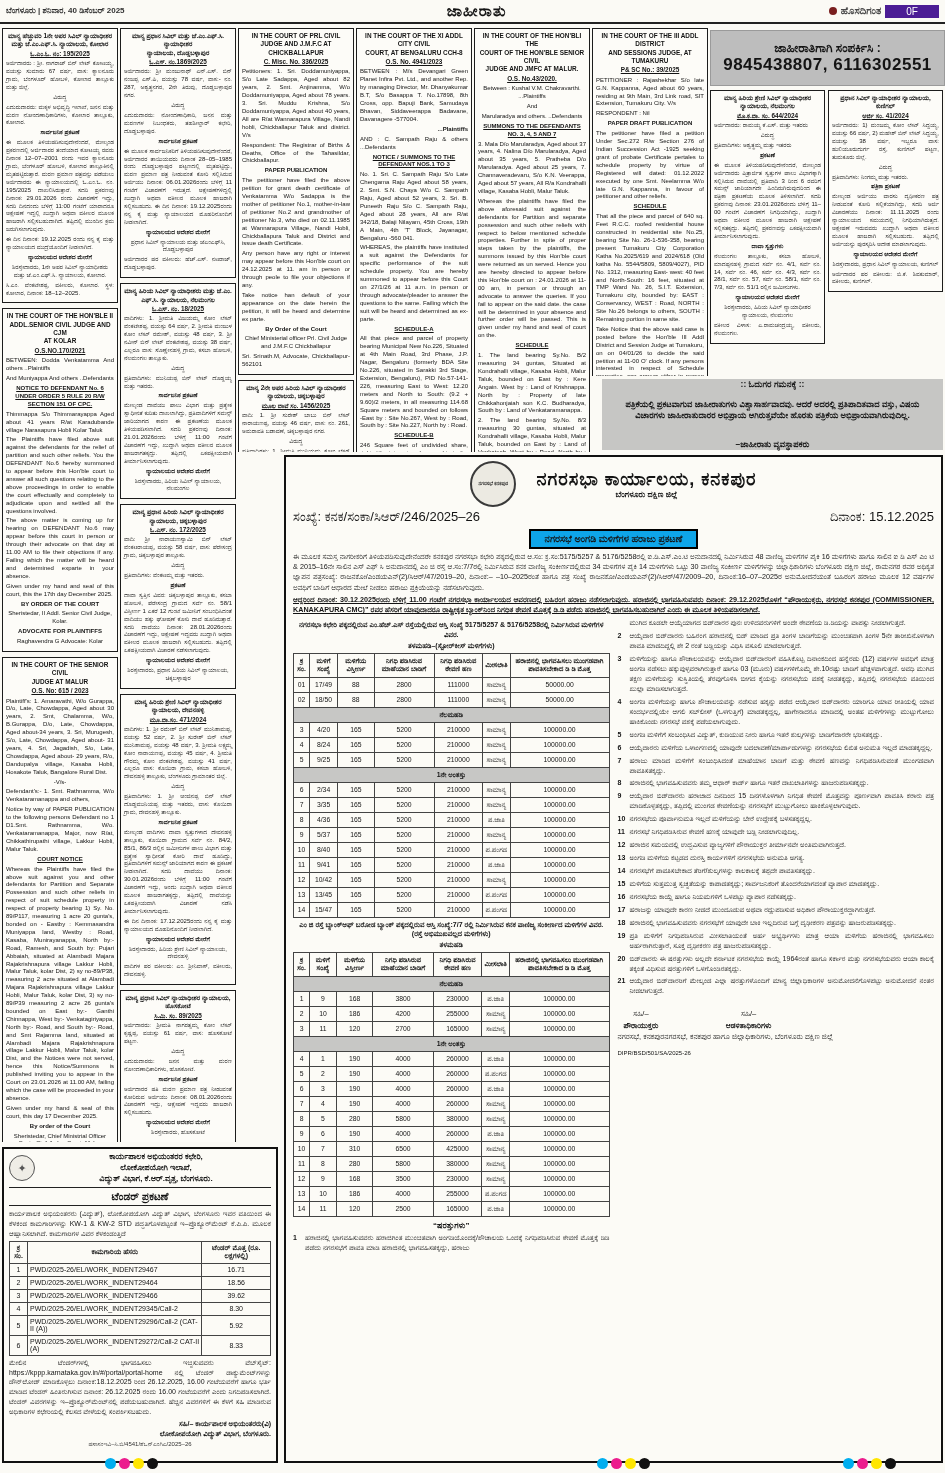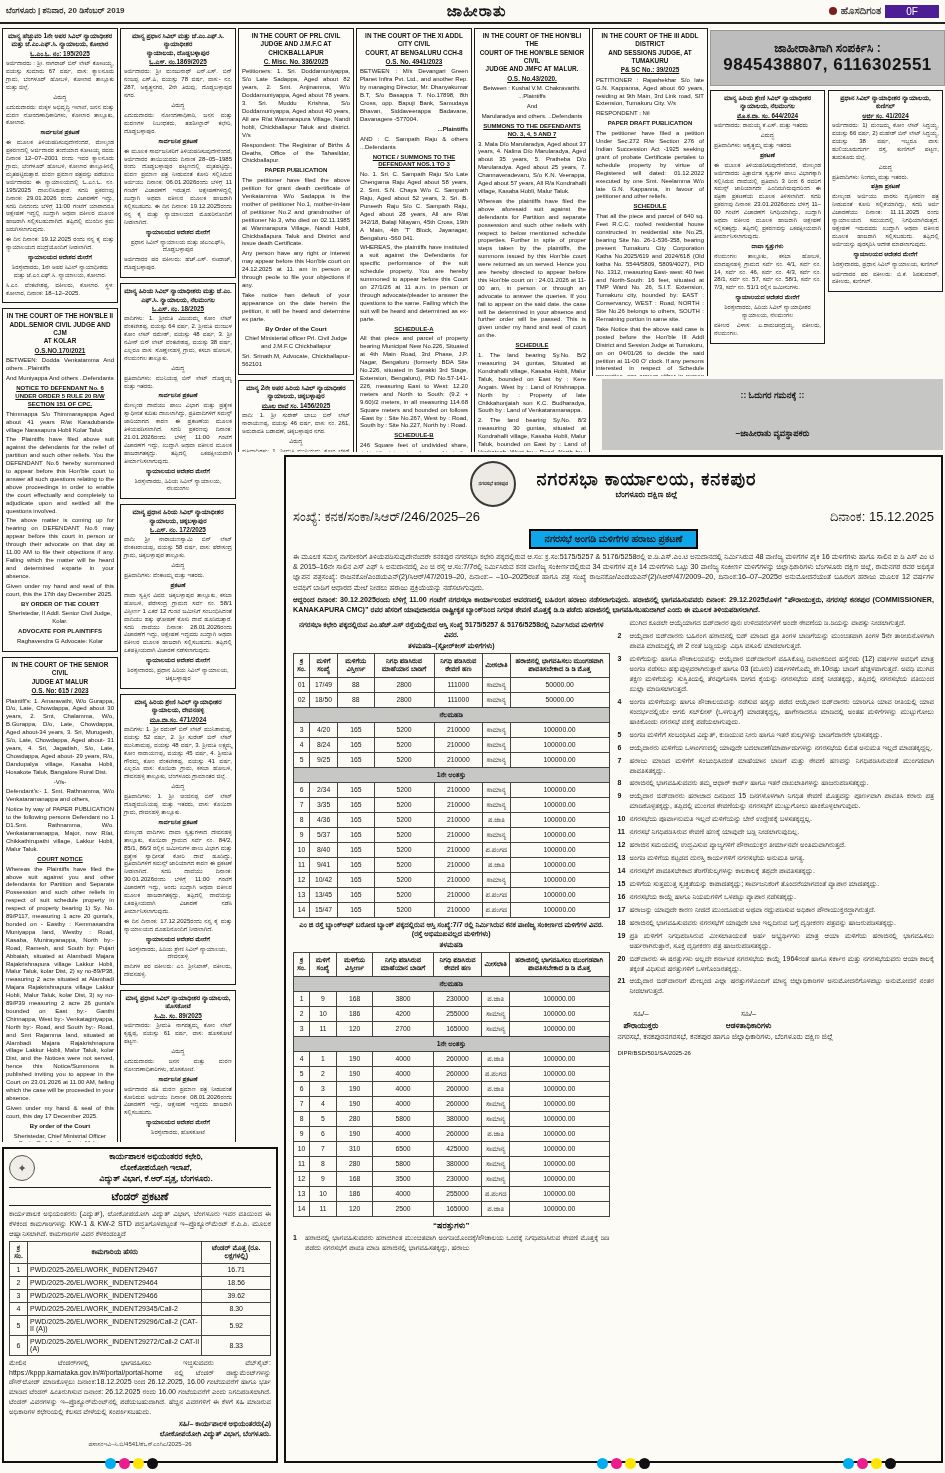--- a/index.html
+++ b/index.html
@@ -46,21 +46,21 @@
   .mn-head{display:flex;align-items:center;justify-content:center;gap:20px;}
   .seal{width:42px;height:42px;border:2px solid #3a3a3a;border-radius:50%;display:flex;align-items:center;
         justify-content:center;font-size:5px;font-weight:bold;text-align:center;background:#eceae2;line-height:1.1;flex:0 0 auto;}
   .mn-titles{text-align:center;}
   .mn-org{font-size:18px;font-weight:bold;letter-spacing:1px;}
   .mn-sub{font-size:8px;font-weight:bold;}
   .mn-refrow{display:flex;justify-content:space-between;font-size:13px;margin-top:2px;}
   .mn-barwrap{text-align:center;margin:3px 0;}
   .mn-bar{display:inline-block;border:2px solid #000;padding:2px 14px;font-weight:bold;font-size:9.5px;background:#0ea5e9;}
   .mn-para{font-size:7.2px;text-align:justify;line-height:1.42;margin:2px 0;}
-  .mn-para.b{font-weight:bold;}
+  .mn-para.b{font-weight:bold;text-decoration:underline;}
   .mn-cols{display:flex;gap:8px;margin-top:3px;}
   .mn-left,.mn-right{width:50%;box-sizing:border-box;}
   .cap{font-size:7px;font-weight:bold;text-align:center;line-height:1.35;margin:2px 0;}
   table.shop-table{width:100%;border-collapse:collapse;font-size:6.8px;margin:2px 0;}
   table.shop-table th,table.shop-table td{border:1px solid #444;padding:3px 2px;text-align:center;vertical-align:middle;}
   table.shop-table th{font-weight:bold;line-height:1.25;}
   tr.sec-row td{background:#c7c7c5;font-weight:bold;}
   .shara{text-align:center;font-weight:bold;font-size:8px;margin:4px 0 2px;}
   .cond{display:flex;gap:3px;font-size:7px;line-height:1.42;text-align:justify;margin-bottom:3px;}
   .cond-n{font-weight:bold;min-width:9px;flex:0 0 auto;}
@@ -86,21 +86,21 @@
   .regs{position:absolute;display:flex;gap:3px;}
   .regdot{width:11px;height:11px;border-radius:50%;display:inline-block;}
   .rg1{left:105px;top:1458px}.rg2{left:597px;top:1458px}.rg3{left:843px;top:1458px}
 </style>
 </head>
 <body>
 
 <div class="page">
 
   <div class="hdr">
-    <span class="hdr-left">ಬೆಂಗಳೂರು | ಶನಿವಾರ, 20 ಡಿಸೆಂಬರ್ 2019</span>
+    <span class="hdr-left">ಬೆಂಗಳೂರು | ಶನಿವಾರ, 40 ಡಿಸೆಂಬರ್ 2025</span>
     <span class="hdr-title">ಜಾಹೀರಾತು</span>
     <span class="hdr-right">
       <span class="brand-dot"></span>
       <span class="brand">ಹೊಸದಿಗಂತ</span>
       <span class="badge">0F</span>
     </span>
   </div>
 
   <div class="banner">
     <span class="banner-l1">ಜಾಹೀರಾತಿಗಾಗಿ ಸಂಪರ್ಕಿಸಿ :</span>
@@ -319,20 +319,21 @@
         <div class="para-cb">ಪತ್ರಿಕಾ ಪ್ರಕಟಣೆ</div>
         <div class="para-j">ಮೇಲ್ಕಂಡ ಅರ್ಜಿಯು ವಾರಸು ದೃಢೀಕರಣ ಪತ್ರ ನೀಡುವಂತೆ ಕೋರಿ ಸಲ್ಲಿಕೆಯಾಗಿದ್ದು, ಸದರಿ ಅರ್ಜಿ ವಿಚಾರಣೆಯು ದಿನಾಂಕ: 11.11.2025 ರಂದು ನ್ಯಾಯಾಲಯದ ಸಮಯದಲ್ಲಿ ನಿಗಧಿಯಾಗಿರುತ್ತದೆ. ಆಕ್ಷೇಪಣೆ ಇರುವವರು ಖುದ್ದಾಗಿ ಅಥವಾ ವಕೀಲರ ಮೂಲಕ ಹಾಜರಾಗಿ ಸಲ್ಲಿಸಬಹುದು. ತಪ್ಪಿದಲ್ಲಿ ಅರ್ಜಿಯನ್ನು ಪುರಸ್ಕರಿಸಿ ಆದೇಶ ಮಾಡಲಾಗುವುದು.</div>
         <div class="para-cb">ನ್ಯಾಯಾಲಯದ ಆದೇಶದ ಮೇರೆಗೆ</div>
         <div class="para-c">ಶಿರಸ್ತೇದಾರರು, ಪ್ರಧಾನ ಸಿವಿಲ್ ನ್ಯಾಯಾಲಯ, ಕುಣಿಗಲ್</div>
         <div class="para-j">ಅರ್ಜಿದಾರರ ಪರ ವಕೀಲರು: ಬಿ.ಕೆ. ಶಿವಕುಮಾರ್, ವಕೀಲರು, ಕುಣಿಗಲ್.</div>
       </article>
     </div>
 
   <div class="disc">
     <span class="disc-t">:: ಓದುಗರ ಗಮನಕ್ಕೆ ::</span>
+    <span class="disc-x">ಪತ್ರಿಕೆಯಲ್ಲಿ ಪ್ರಕಟವಾಗುವ ಜಾಹೀರಾತುಗಳು ವಿಶ್ವಾಸಾರ್ಹವಾದವು. ಆದರೆ ಅದರಲ್ಲಿ ಪ್ರತಿಪಾದಿತವಾದ ವಸ್ತು, ವಿಷಯ ವಿಚಾರಗಳು ಜಾಹೀರಾತುದಾರರ ಅಭಿಪ್ರಾಯ ಆಗಿರುತ್ತವೆಯೇ ಹೊರತು ಪತ್ರಿಕೆಯ ಅಭಿಪ್ರಾಯವಾಗಿರುವುದಿಲ್ಲ.</span>
     <span class="disc-s">–ಜಾಹೀರಾತು ವ್ಯವಸ್ಥಾಪಕರು</span>
   </div>
 
   <div class="muni">
     <div class="mn-head">
       <span class="seal">ನಗರಸಭೆ ಕನಕಪುರ</span>
       <span class="mn-titles">
         <div class="mn-org">ನಗರಸಭಾ ಕಾರ್ಯಾಲಯ, ಕನಕಪುರ</div>
         <div class="mn-sub">ಬೆಂಗಳೂರು ದಕ್ಷಿಣ ಜಿಲ್ಲೆ</div>
       </span>

